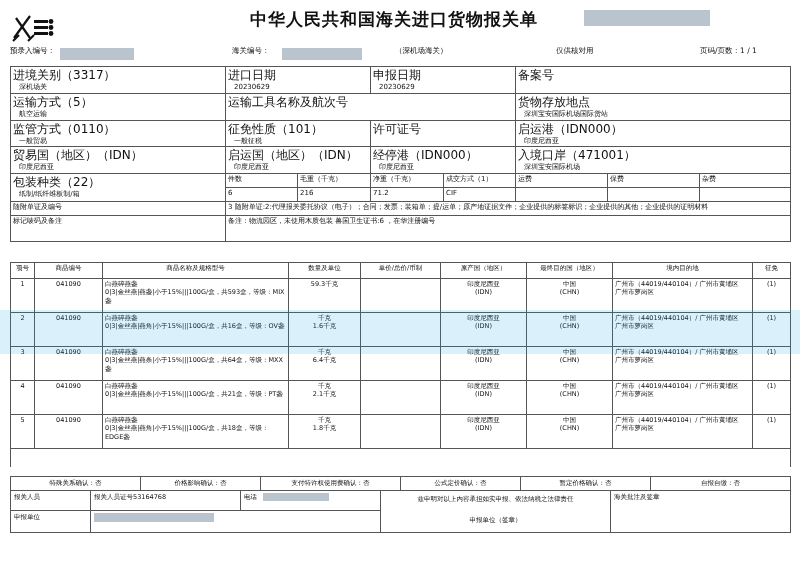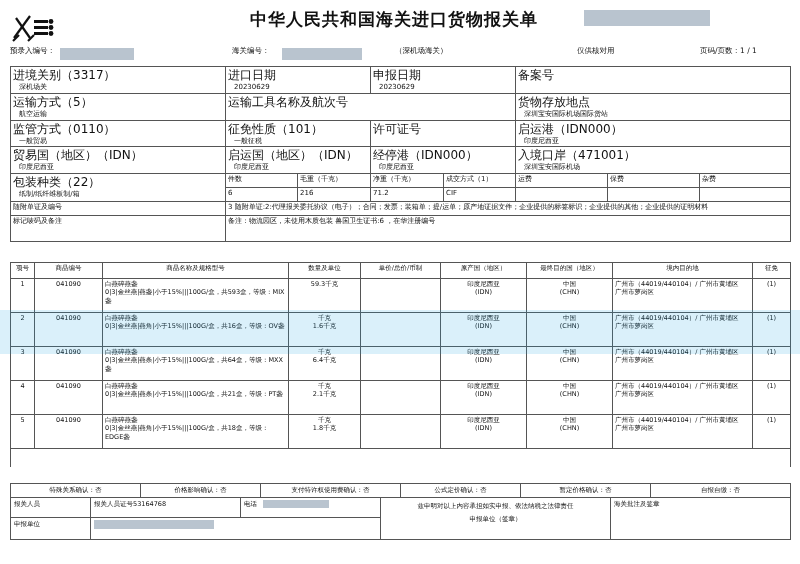--- a/index.html
+++ b/index.html
@@ -97,21 +97,21 @@
     <div class="doc-title">中华人民共和国海关进口货物报关单</div>
     <div class="hdr-redact"></div>
   </div>
 
   <div class="meta-row">
     <span class="meta-cell" style="left:10px;">预录入编号：</span>
     <span class="meta-cell" style="left:60px; top:2px;"><span class="blk" style="width:74px;height:12px;"></span></span>
     <span class="meta-cell" style="left:232px;text-align:right;">海关编号：</span>
     <span class="meta-cell" style="left:282px; top:2px;"><span class="blk" style="width:80px;height:12px;"></span></span>
     <span class="meta-cell" style="left:395px;">（深机场海关）</span>
-    <span class="meta-cell" style="left:577px;">仅供核对用</span>
+    <span class="meta-cell" style="left:556px;">仅供核对用</span>
     <span class="meta-cell" style="left:700px;">页码/页数：1 / 1</span>
   </div>
 
   <table class="grid">
     <colgroup>
       <col style="width:215px">
         <col style="width:145px">
         <col style="width:145px">
         <col style="width:275px">
     </colgroup>
@@ -393,21 +393,21 @@
       </td>
       <td class="ctr">(1)</td>
     </tr>
 
     <tr>
           <td colspan="9" style="height:18px;border-bottom:none"></td>
         </tr>
   </tbody>
     </table>
 
-  <table class="foot" style="margin-top:16px;">
+  <table class="foot" style="margin-top:9px;">
     <colgroup>
       <col style="width:130px">
         <col style="width:120px">
         <col style="width:140px">
         <col style="width:120px">
         <col style="width:130px">
         <col style="width:140px">
     </colgroup>
     <tbody>
         <tr>
@@ -434,21 +434,21 @@
       <td style="height:20px">报关人员</td>
       <td>
         <span>报关人员证号</span><span>53164768</span>
       </td>
       <td>
         <span>电话</span>
         <span class="blk" style="width:66px;height:8px;margin-left:4px;"></span>
       </td>
       <td rowspan="2" class="ctr" style="padding-top:4px">
         <div>兹申明对以上内容承担如实申报、依法纳税之法律责任</div>
-        <div style="margin-top:4px">申报单位（签章）</div>
+        <div style="margin-top:12px">申报单位（签章）</div>
       </td>
       <td rowspan="2">海关批注及签章</td>
     </tr>
     <tr>
       <td style="height:22px">申报单位</td>
       <td colspan="2">
         <span class="blk" style="width:120px;height:9px;"></span>
       </td>
     </tr>
   </tbody>

